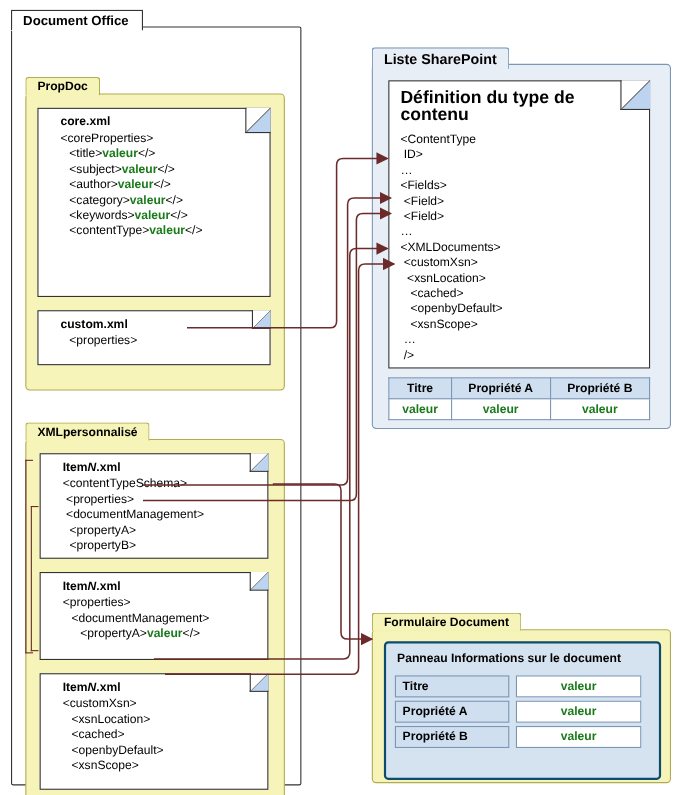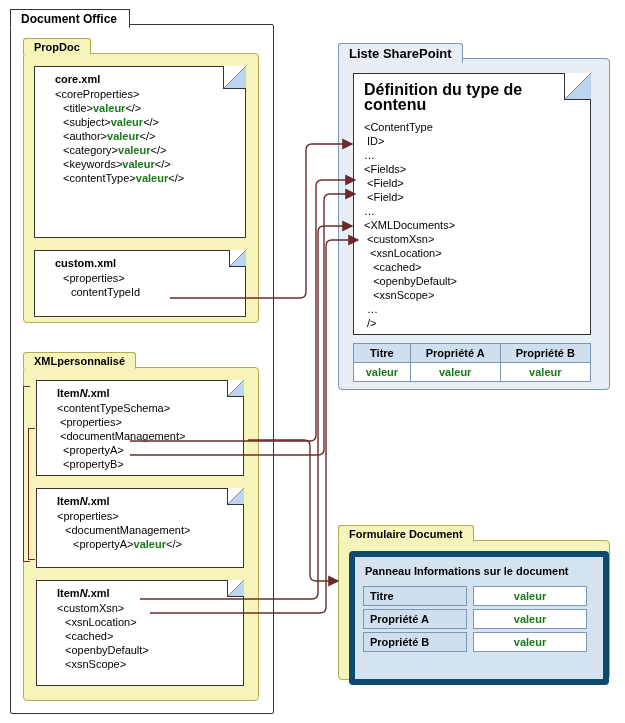--- a/index.html
+++ b/index.html
@@ -38,20 +38,21 @@
     background: #fff;
     font-weight: bold;
     font-size: 12px;
   }
   
   .panel {
     position: absolute;
     border: 1px solid #b0ac50;
     background: #f6f4b8;
     border-radius: 4px;
+    margin-top: 32px;
   }
   .panel-tab {
     position: absolute;
     top: -16px;
     left: -1px;
     padding: 2px 10px 1px 10px;
     border: 1px solid #b0ac50;
     border-bottom: 1px solid #f6f4b8;
     background: #f6f4b8;
     font-weight: bold;
@@ -146,21 +147,21 @@
     background: #fff;
     color: #1a7a1a;
     font-weight: bold;
     padding: 3px 6px;
     text-align: center;
   }
 
   
   .ip-inner {
     position: absolute;
-    border: 6px solid #0c4a6e;
+    border: 2px solid #0c4a6e;
     border-radius: 4px;
     background: #d5e2ef;
     padding: 4px;
   }
   .ip-title {
     font-size: 11px;
     font-weight: bold;
     padding: 4px 6px 6px 6px;
   }
   .ip-row {
@@ -210,25 +211,24 @@
       <div class="doc-title">core.xml</div>
       <div class="xml-line">&lt;coreProperties&gt;</div>
       <div class="xml-line ind1"><span>&lt;title&gt;</span><span class="val">valeur</span><span>&lt;/&gt;</span></div>
       <div class="xml-line ind1"><span>&lt;subject&gt;</span><span class="val">valeur</span><span>&lt;/&gt;</span></div>
       <div class="xml-line ind1"><span>&lt;author&gt;</span><span class="val">valeur</span><span>&lt;/&gt;</span></div>
       <div class="xml-line ind1"><span>&lt;category&gt;</span><span class="val">valeur</span><span>&lt;/&gt;</span></div>
       <div class="xml-line ind1"><span>&lt;keywords&gt;</span><span class="val">valeur</span><span>&lt;/&gt;</span></div>
       <div class="xml-line ind1"><span>&lt;contentType&gt;</span><span class="val">valeur</span><span>&lt;/&gt;</span></div>
     </div>
 
-    <div class="doc" style="left:10px; top:196px; width:212px; height:67px;">
+    <div class="doc" style="left:10px; top:196px; width:212px; height:50px;">
       <div class="ear small"></div>
       <div class="doc-title">custom.xml</div>
       <div class="xml-line ind1">&lt;properties&gt;</div>
-      <div class="xml-line ind2">contentTypeId</div>
     </div>
   </div>
 
   <div class="panel" style="left:12px; top:342px; width:234px; height:332px;">
     <div class="panel-tab">XMLpersonnalisé</div>
 
     <div class="bracket" style="left:-1px; top:18px; height:174px;"></div>
     <div class="bracket" style="left:4px; top:60px; height:130px;"></div>
 
     <div class="doc" style="left:12px; top:12px; width:208px; height:96px;">

